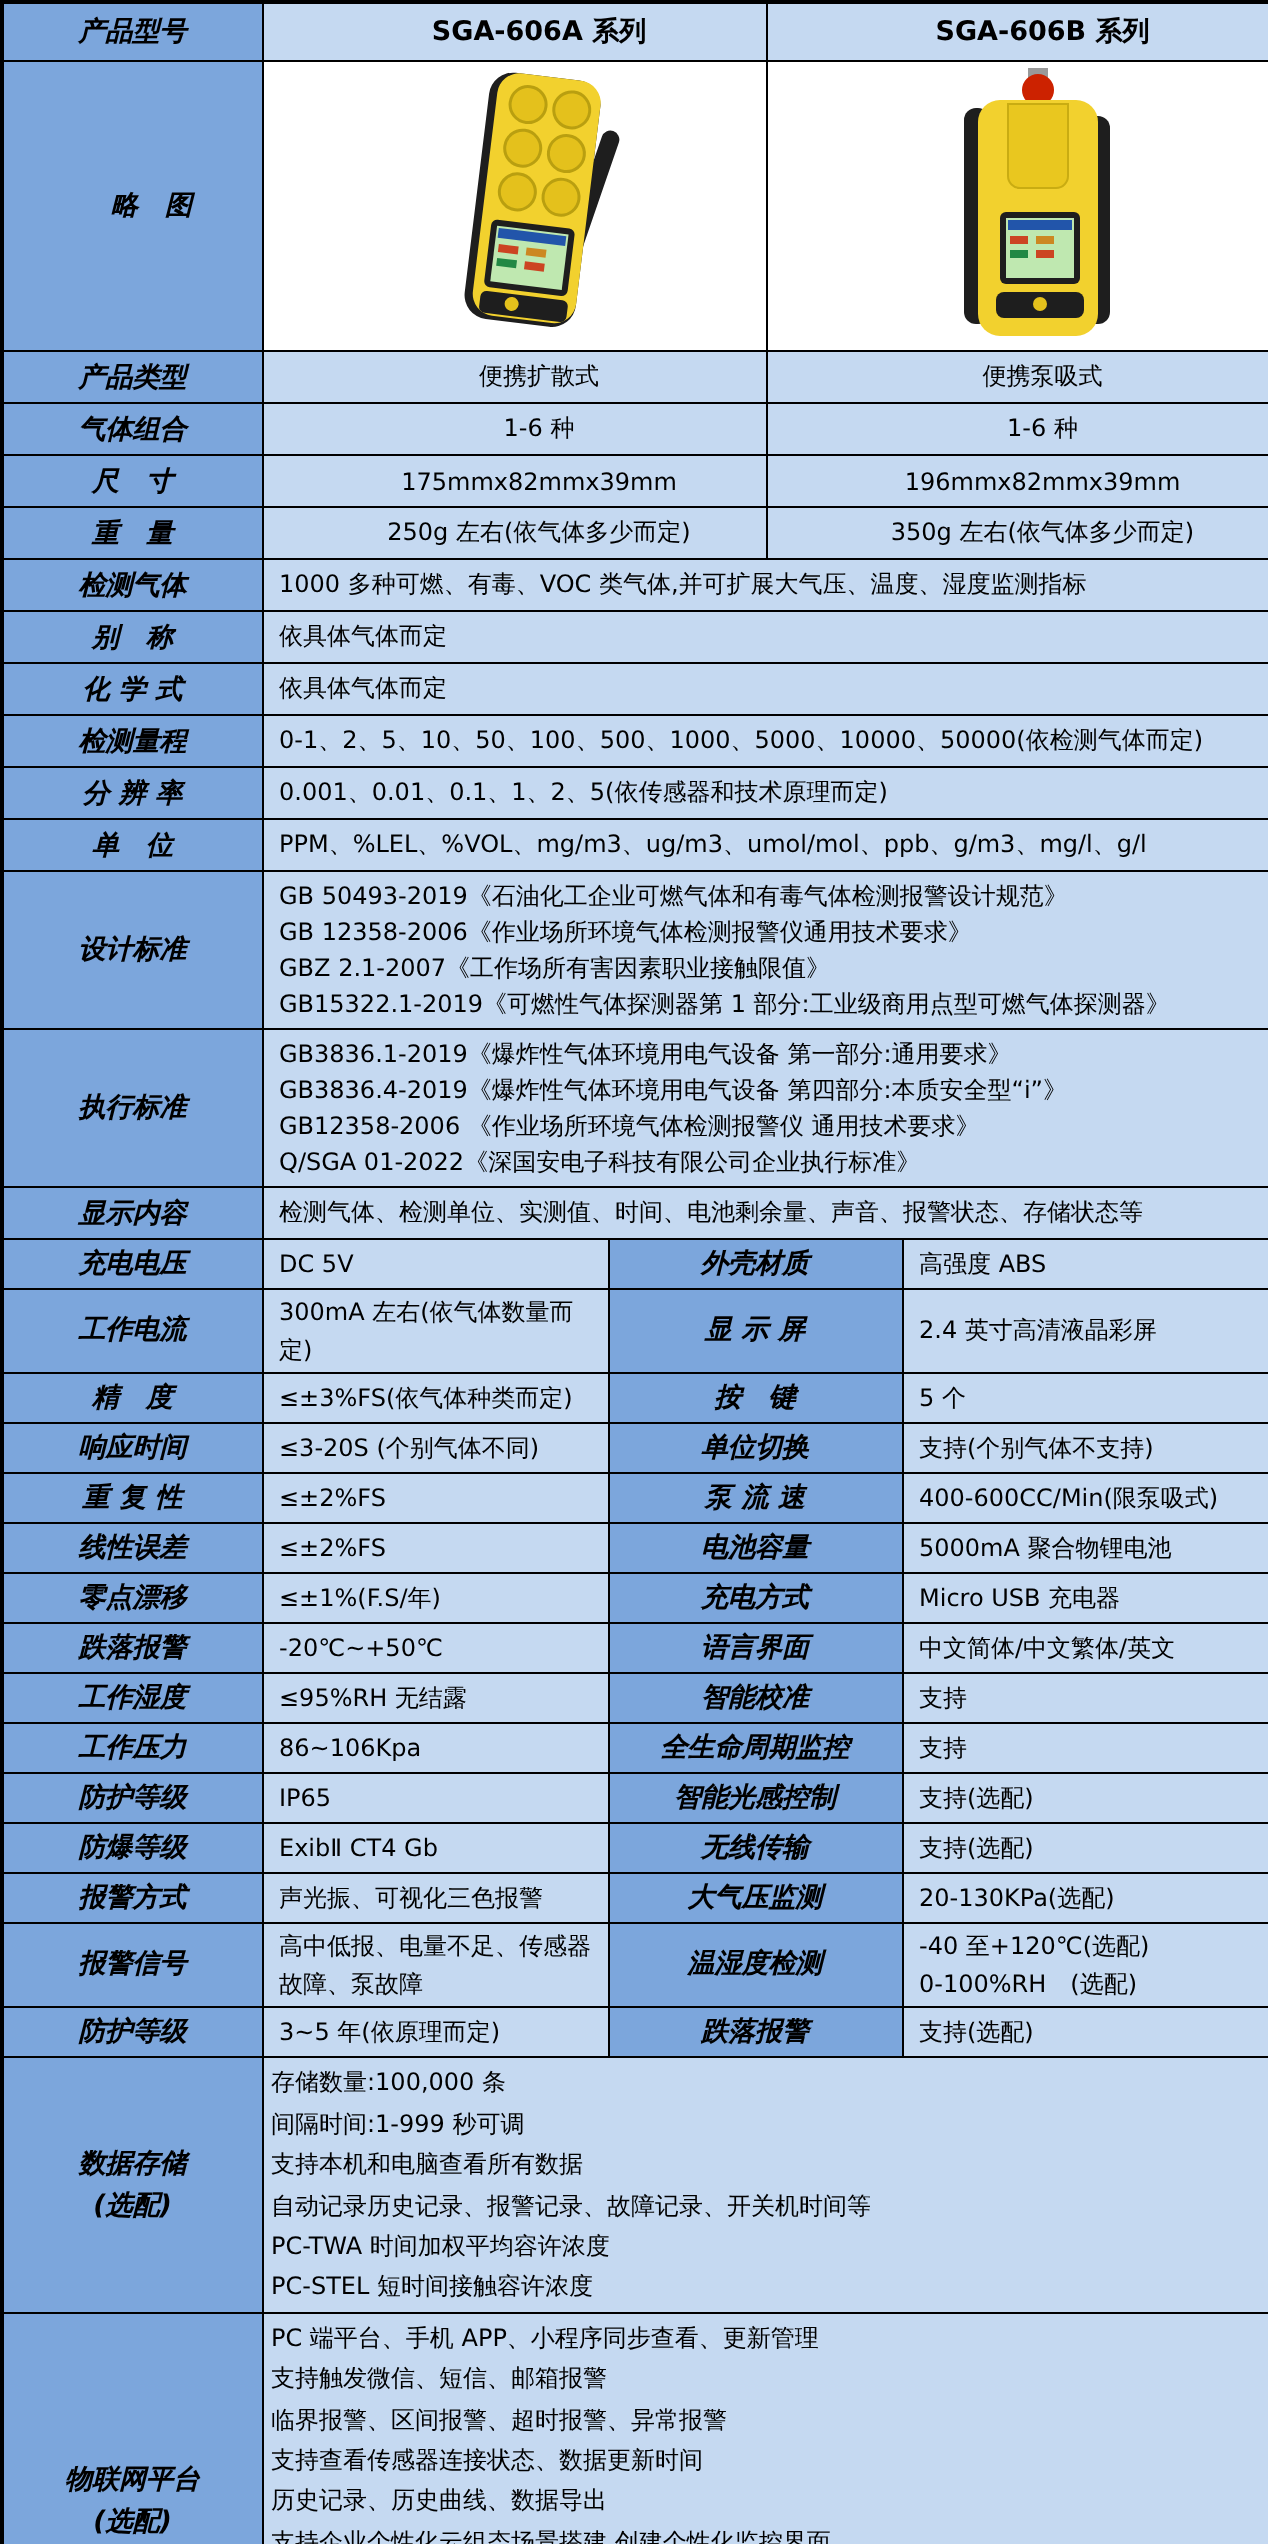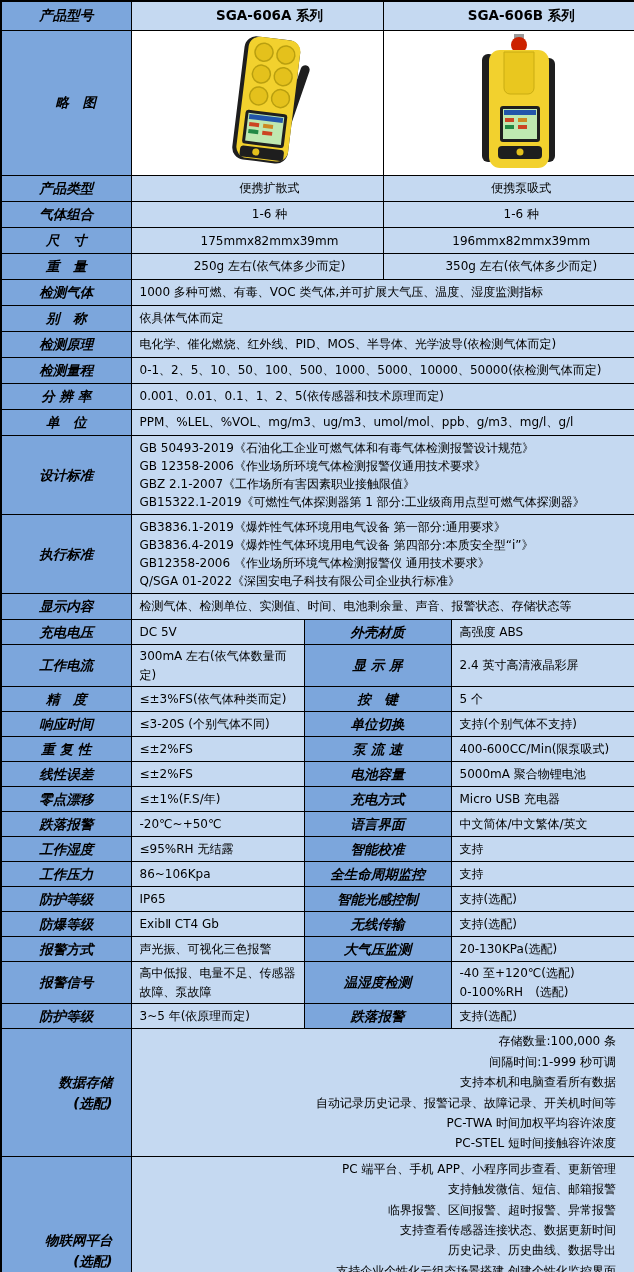--- a/index.html
+++ b/index.html
@@ -12,21 +12,21 @@
   .left{text-align:left;padding:2px 8px;}
   .pre{white-space:pre-line;}
   .hdr{font-weight:bold;font-size:13.5px;}
   .h-header td{height:26px;}
   .h-sketch td{height:142px;padding-left:20px;}
   .sketch-cell{background:#fff;text-align:center;vertical-align:middle;}
   .h-compare td{height:23px;}
   .h-std td{height:21px;}
   .lines td{line-height:18px;padding:3px 8px;}
   .quad td{height:20px;line-height:1.55;margin-left:44px;}
-  .sect td{line-height:20.4px;padding:2px 18px;text-align:right;}
+  .sect td{line-height:20.4px;padding:2px 4px;}
 </style>
 </head>
 <body>
 
 <div class="sheet">
 <table>
   <colgroup>
     <col style="width:130px">
         <col style="width:173px">
         <col style="width:79px">
@@ -115,22 +115,22 @@
   <tbody>
         <tr class="h-std">
           <td class="label">检测气体</td>
           <td class="value left pre" colspan="4">1000 多种可燃、有毒、VOC 类气体,并可扩展大气压、温度、湿度监测指标</td>
         </tr>
         <tr class="h-std">
           <td class="label">别　称</td>
           <td class="value left pre" colspan="4">依具体气体而定</td>
         </tr>
         <tr class="h-std">
-          <td class="label">检测原理</td>
-          <td class="value left pre" colspan="4">电化学、催化燃烧、红外线、PID、MOS、半导体、光学波导(依检测气体而定)</td>
+          <td class="label">化 学 式</td>
+          <td class="value left pre" colspan="4">依具体气体而定</td>
         </tr>
         <tr class="h-std">
           <td class="label">检测量程</td>
           <td class="value left pre" colspan="4">0-1、2、5、10、50、100、500、1000、5000、10000、50000(依检测气体而定)</td>
         </tr>
         <tr class="h-std">
           <td class="label">分 辨 率</td>
           <td class="value left pre" colspan="4">0.001、0.01、0.1、1、2、5(依传感器和技术原理而定)</td>
         </tr>
         <tr class="h-std">

